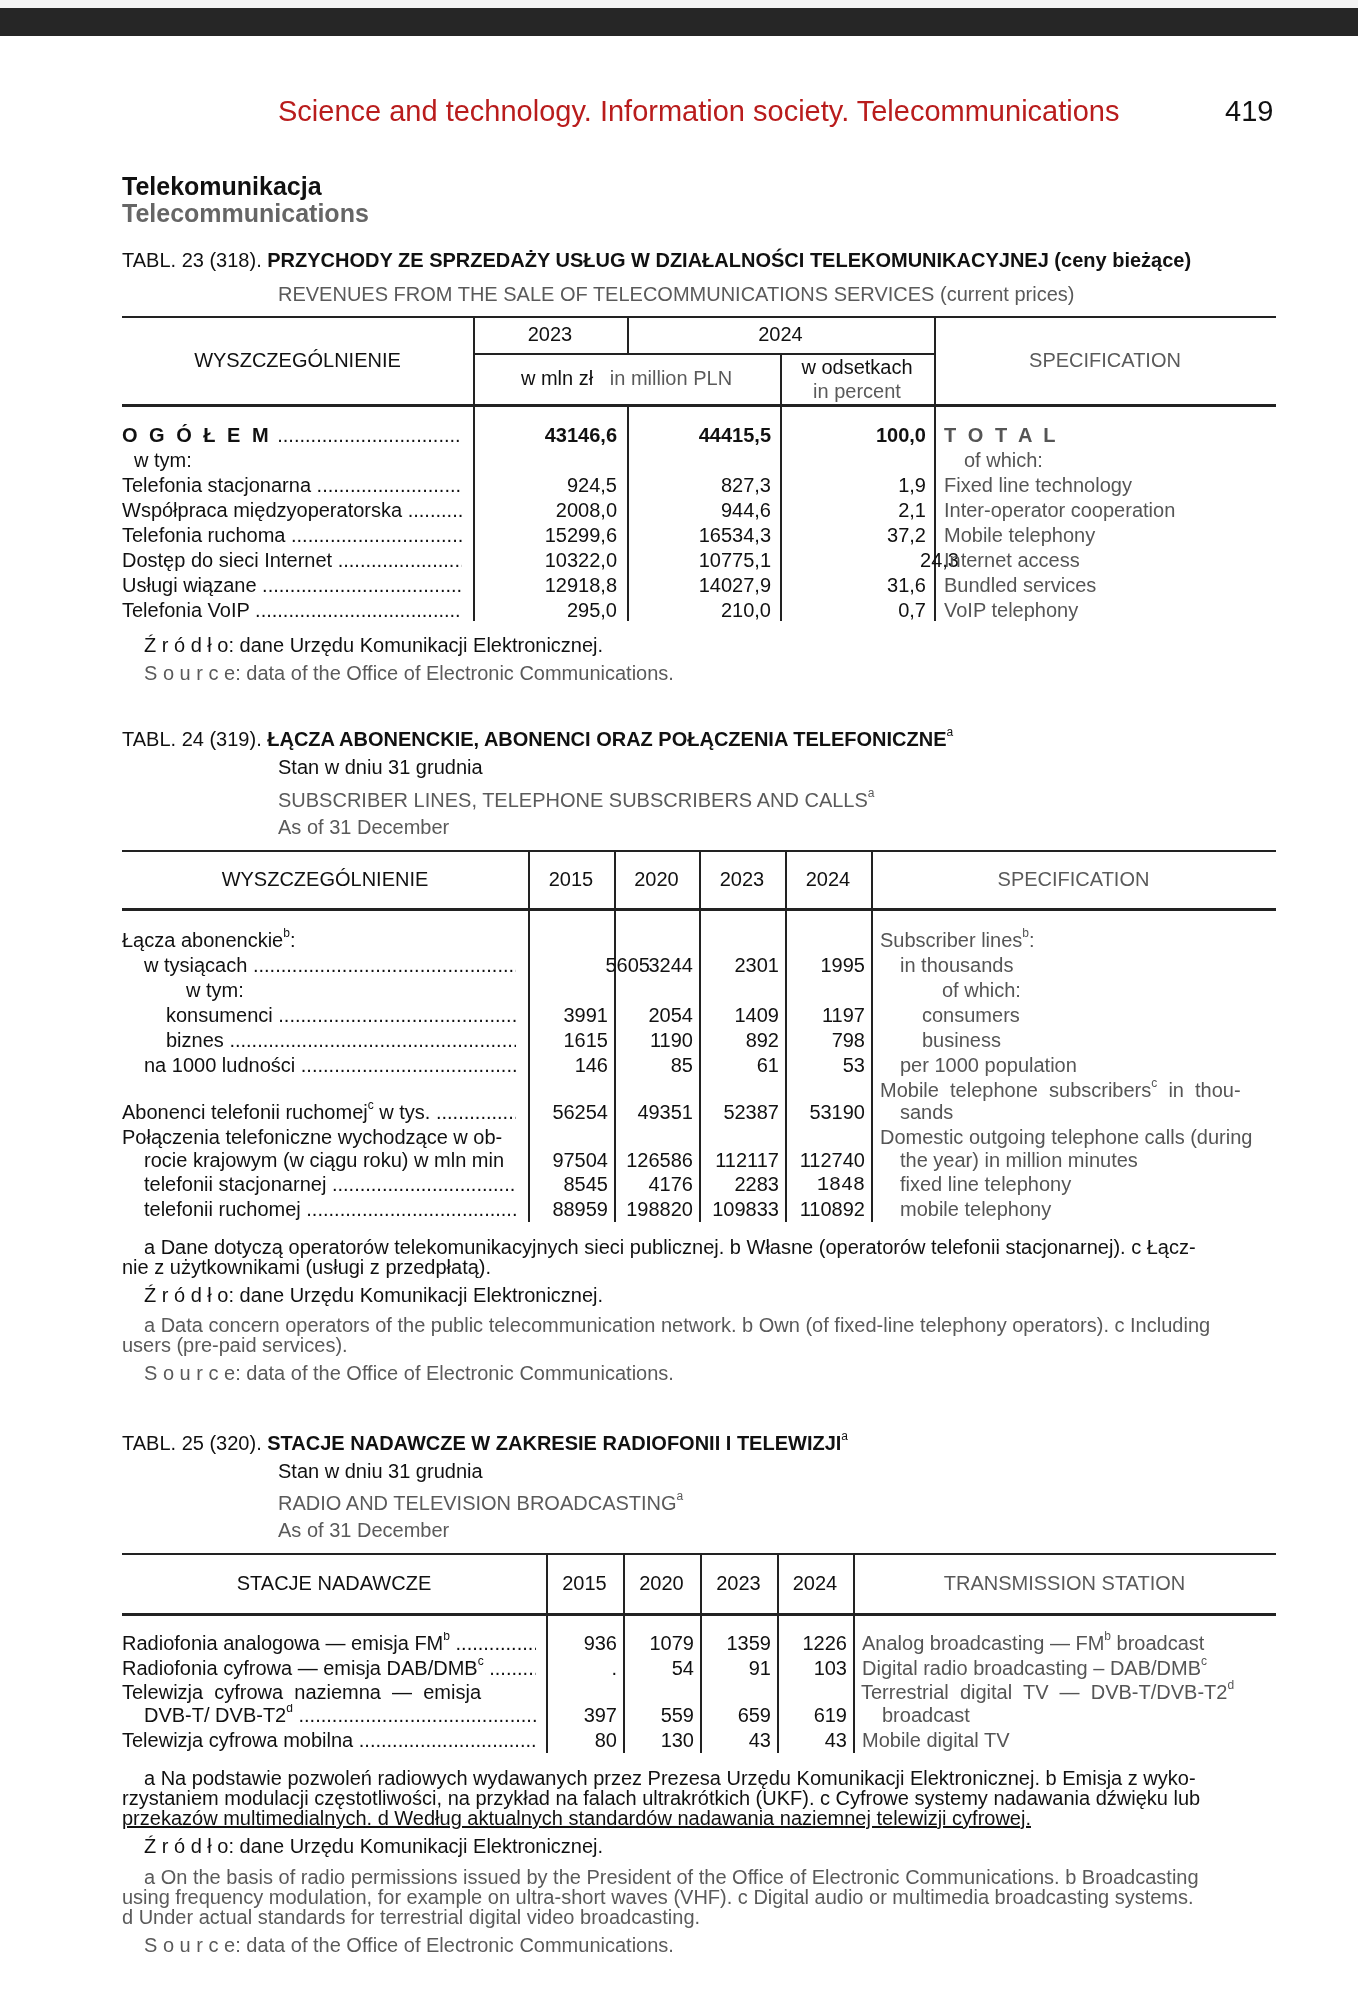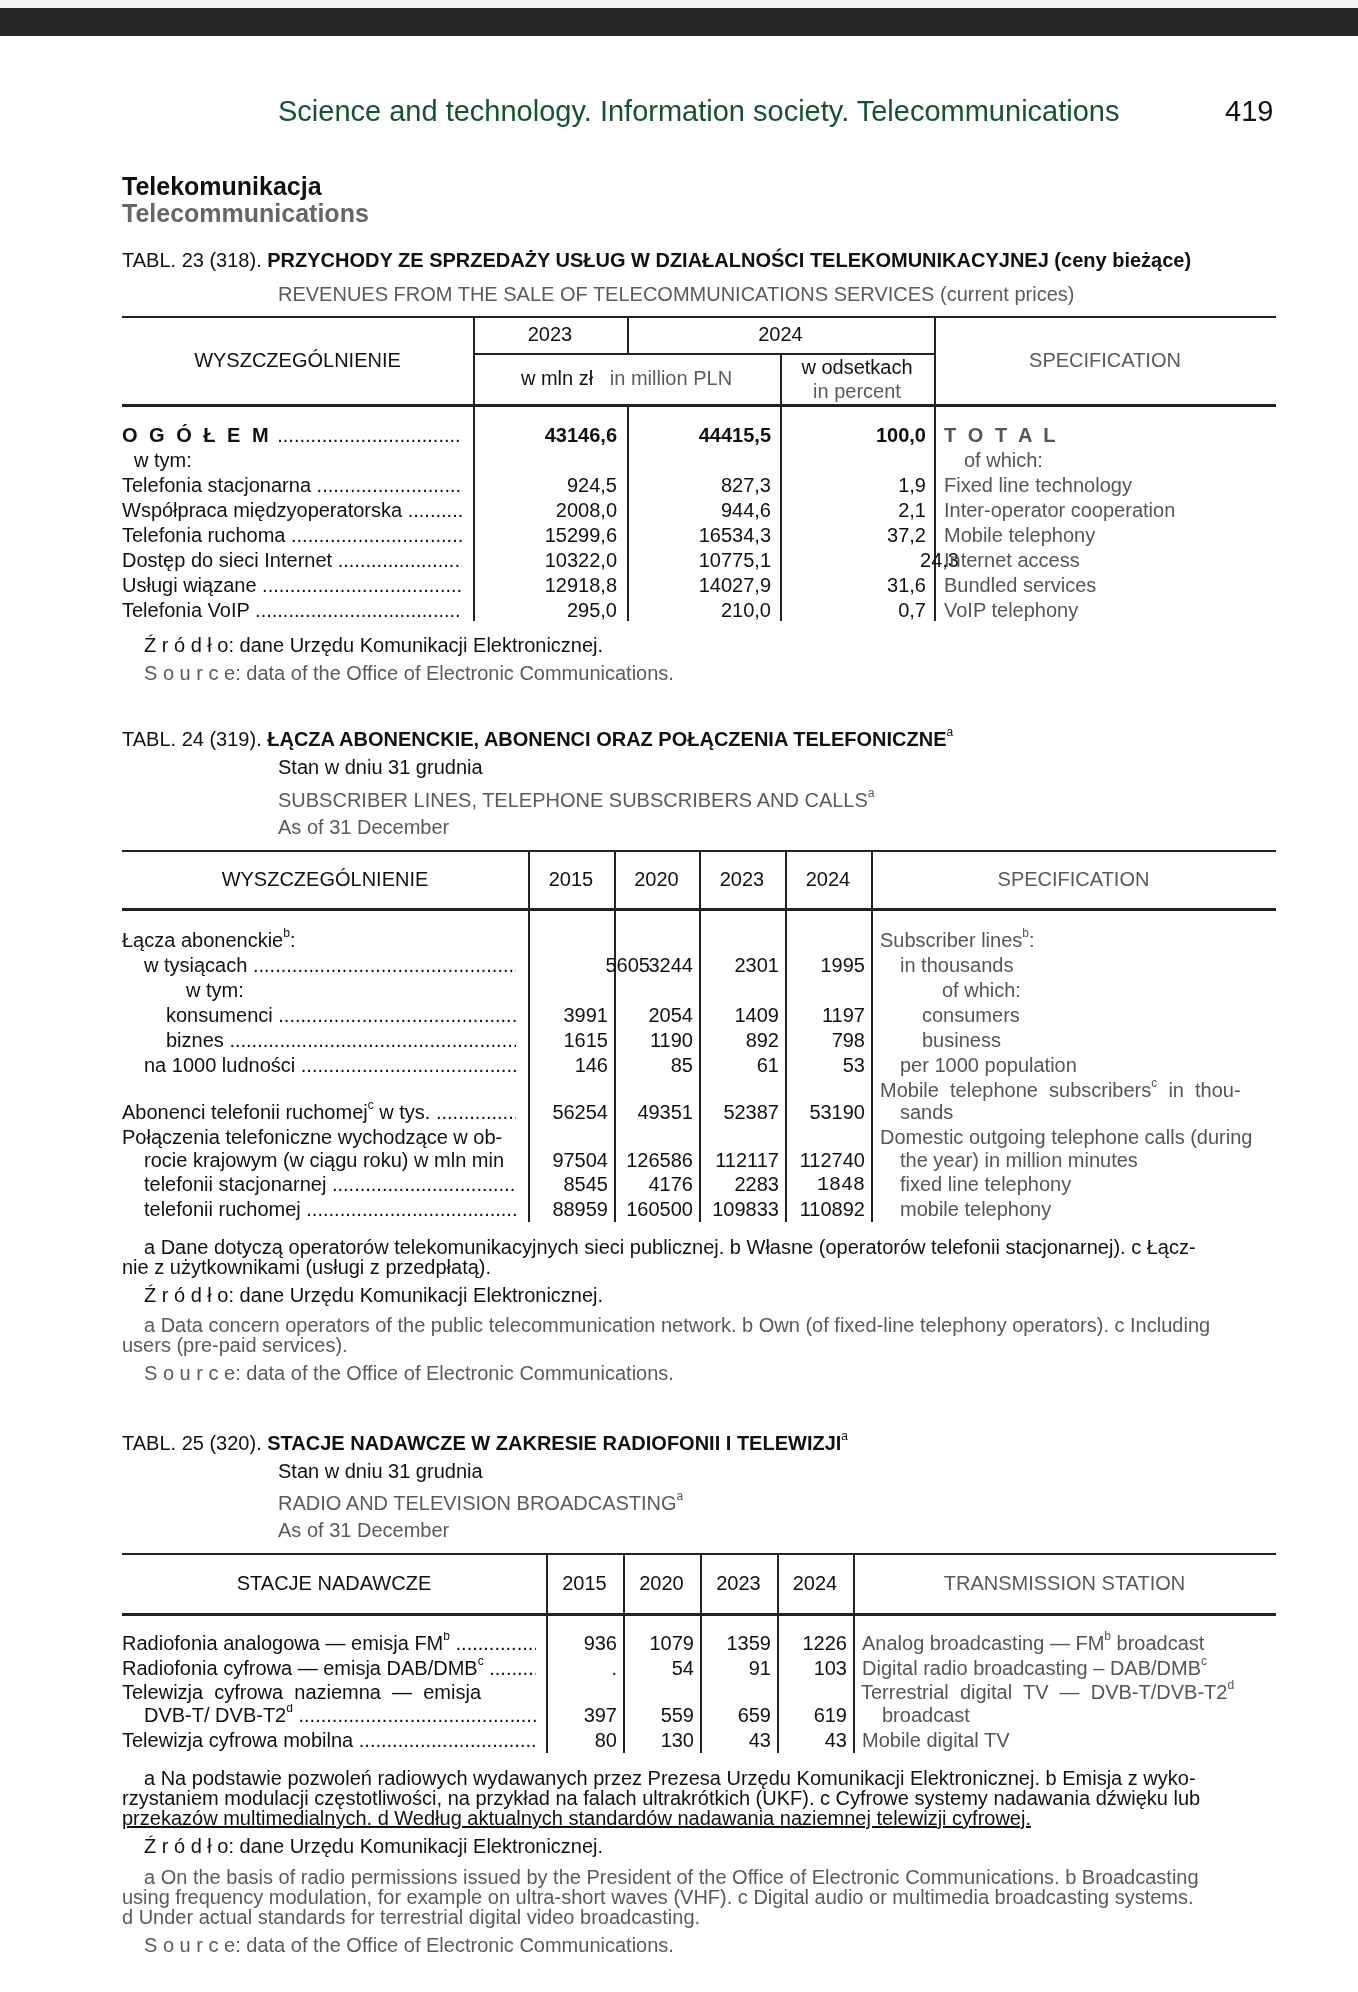--- a/index.html
+++ b/index.html
@@ -2,21 +2,21 @@
 <html><head>
 <meta charset="utf-8">
 <style>
   html, body { margin:0; padding:0; }
   body { width:1358px; height:1992px; background:#ffffff; position:relative; overflow:hidden;
          font-family:"Liberation Sans", sans-serif; color:#111; }
   .abs { position:absolute; white-space:nowrap; }
   .topbar { position:absolute; left:0; top:8px; width:1358px; height:28px; background:#262626; }
   .topstrip { position:absolute; left:0; top:0; width:1358px; height:8px; background:#f4f4f4; }
   .gray { color:#5a5a5a; }
-  .runhead { font-size:29px; color:#14532d; top:95px; left:278px; }
+  .runhead { font-size:29px; color:#b91c1c; top:95px; left:278px; }
   .pagenum { font-size:29px; color:#111; top:95px; left:1225px; }
   .sec-pl { font-size:25px; font-weight:bold; top:172px; left:122px; }
   .sec-en { font-size:25px; font-weight:bold; color:#666; top:199px; left:122px; }
   .tabl { font-size:20px; }
   .tabl b { font-weight:bold; }
   .t20 { font-size:20px; }
   .rule { position:absolute; background:#222; }
   .vrule { position:absolute; width:1.5px; background:#222; }
   .cell-r { position:absolute; text-align:right; font-size:20px; white-space:nowrap; }
   .cell-l { position:absolute; text-align:left; font-size:20px; white-space:nowrap; }
@@ -222,21 +222,21 @@
     <div class="cell-r" style="left:528px; width:80px; top:1173px;">8545</div>
     <div class="cell-r" style="left:614px; width:79px; top:1173px;">4176</div>
     <div class="cell-r" style="left:699px; width:80px; top:1173px;">2283</div>
     <div class="cell-r" style="left:785px; width:80px; top:1173px;font-family:Liberation Mono, monospace;">1848</div>
     <div class="cell-l spec" style="left:900px; top:1173px;">fixed line telephony</div>
   </div>
 
   <div>
     <div class="cell-l lbl" style="left:144px; width:372px; top:1198px;"><span>telefonii ruchomej</span> <span>................................................................................</span></div>
     <div class="cell-r" style="left:528px; width:80px; top:1198px;">88959</div>
-    <div class="cell-r" style="left:614px; width:79px; top:1198px;">160500</div>
+    <div class="cell-r" style="left:614px; width:79px; top:1198px;">198820</div>
     <div class="cell-r" style="left:699px; width:80px; top:1198px;">109833</div>
     <div class="cell-r" style="left:785px; width:80px; top:1198px;">110892</div>
     <div class="cell-l spec" style="left:900px; top:1198px;">mobile telephony</div>
   </div>
 </div>
 
 <div class="abs t20" style="left:144px; top:1236px;">a Dane dotyczą operatorów telekomunikacyjnych sieci publicznej. b Własne (operatorów telefonii stacjonarnej). c Łącz-</div>
 <div class="abs t20" style="left:122px; top:1256px;">nie z użytkownikami (usługi z przedpłatą).</div>
 <div class="abs t20" style="left:144px; top:1284px;"><span>Ź r ó d ł o:</span><span> dane Urzędu Komunikacji Elektronicznej.</span></div>
 <div class="abs t20 gray" style="left:144px; top:1314px;">a Data concern operators of the public telecommunication network. b Own (of fixed-line telephony operators). c Including</div>

